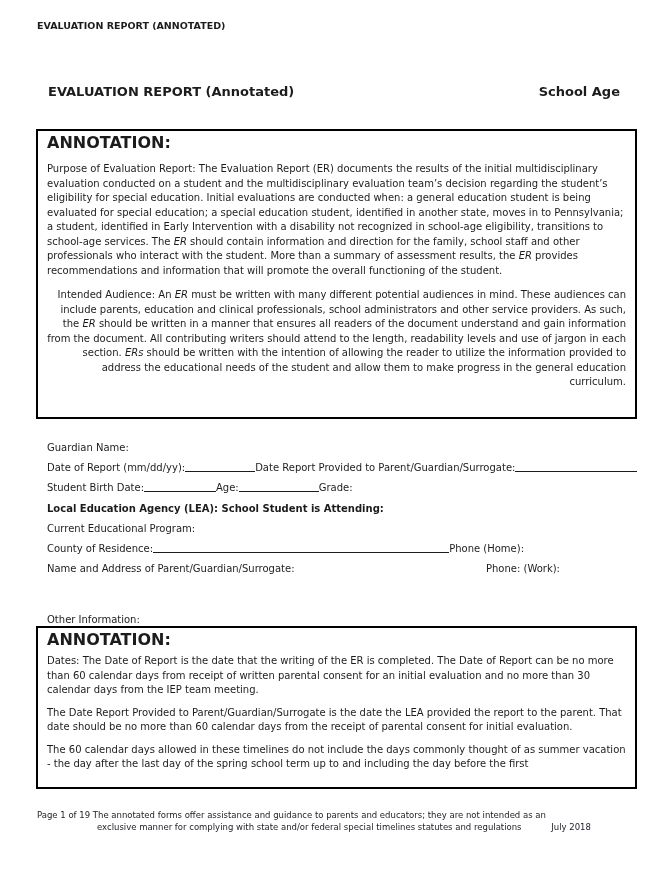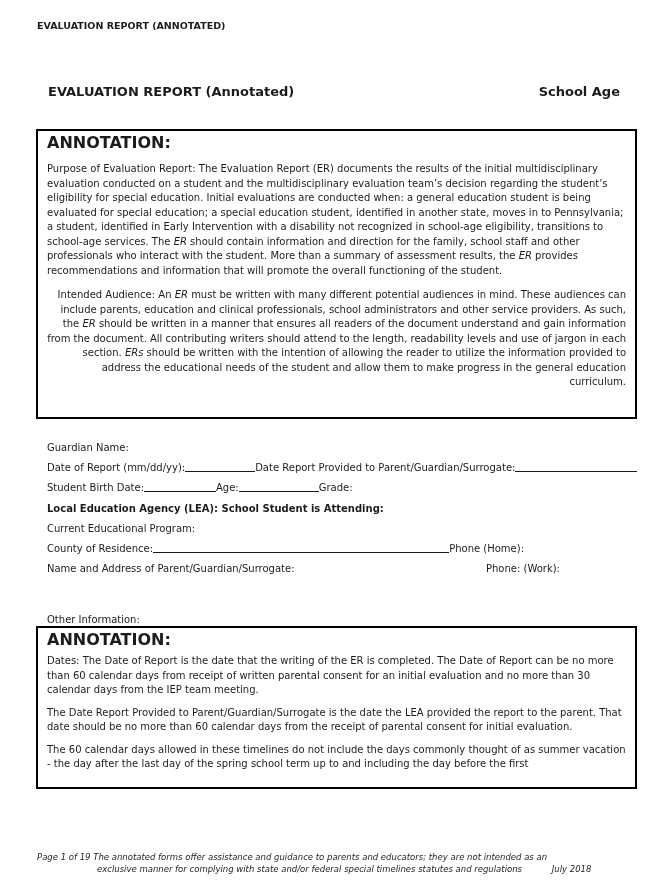--- a/index.html
+++ b/index.html
@@ -49,22 +49,22 @@
   .r4{top:502px;font-weight:bold;}
   .r5{top:522px;}
   .r6{top:542px;width:477px;}
   .r7{top:562px;width:513px;}
   .r8{top:613px;}
   .w70{flex:0 0 70px;}
   .w72{flex:0 0 72px;}
   .w80{flex:0 0 80px;}
   .push-right{margin-left:auto;}
   .footer{
-    position:absolute;left:37px;top:852px;right:40px;
-    font-size:8.5px;font-style:italic;line-height:11.5px;color:#22222e;
+    position:absolute;left:37px;top:810px;right:40px;
+    font-size:8.5px;line-height:11.5px;color:#22222e;
   }
   .footer-l2{margin-left:60px;}
   .footer-date{margin-left:27px;}
 </style>
 </head>
 <body>
 
 <div class="page">
 
   <div class="hdr">

